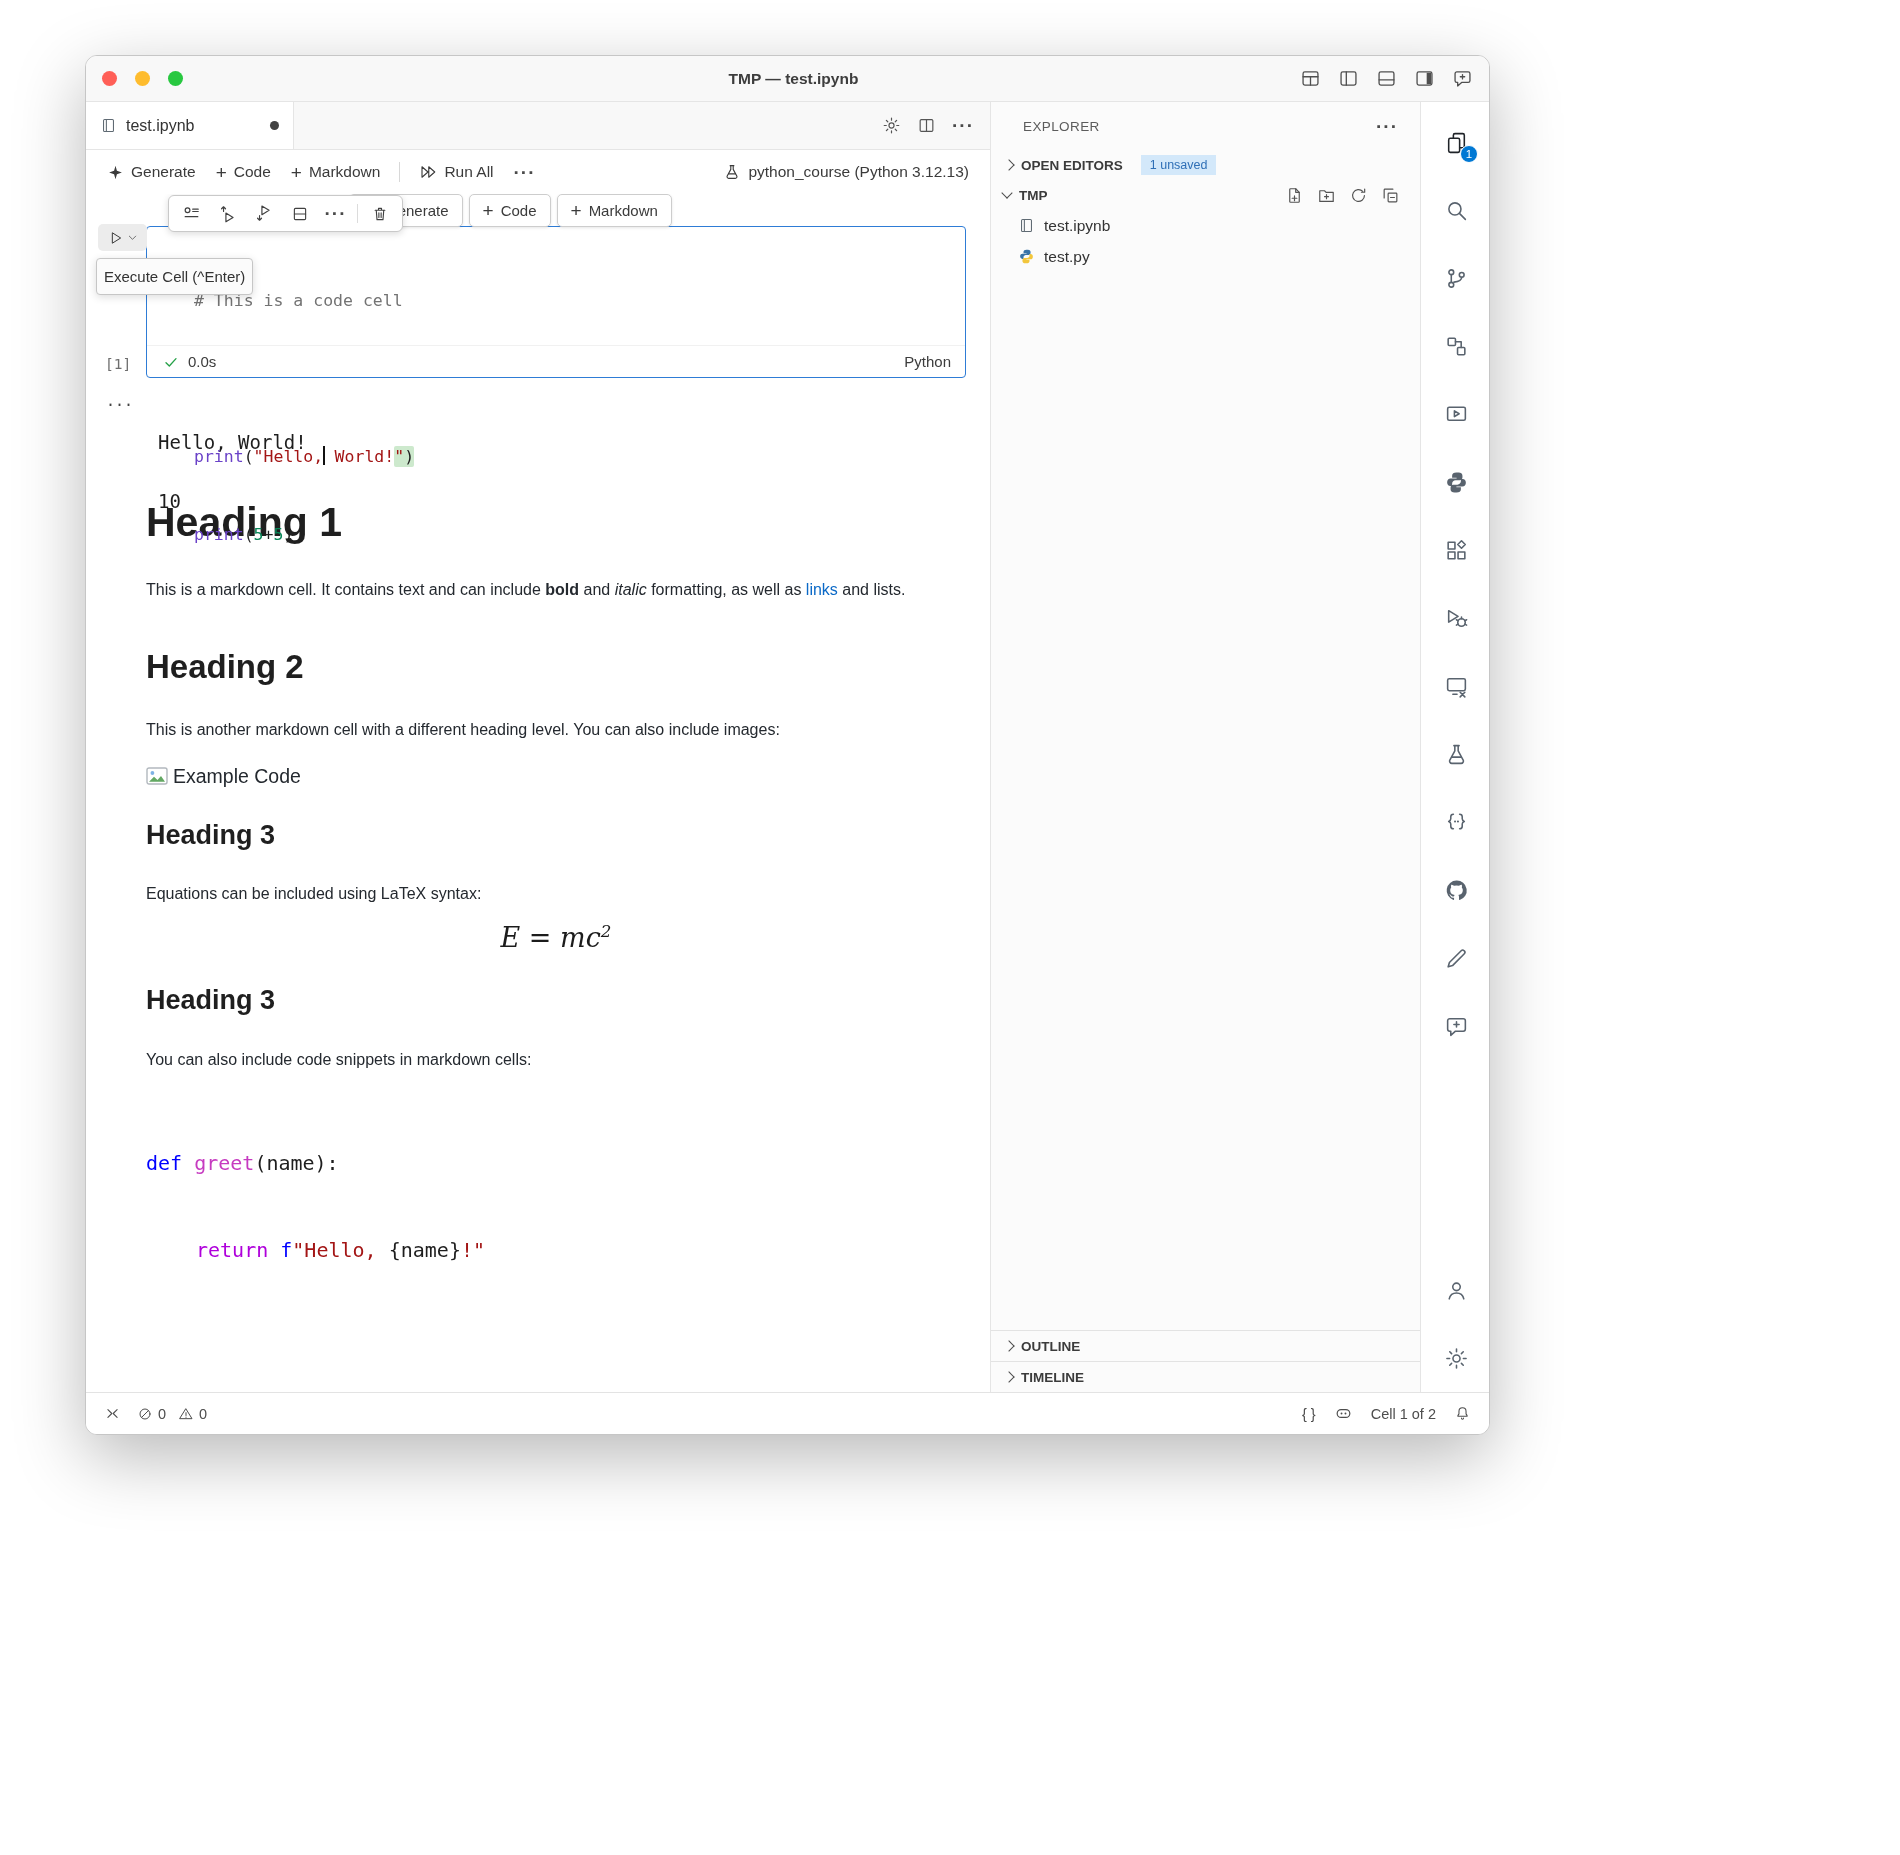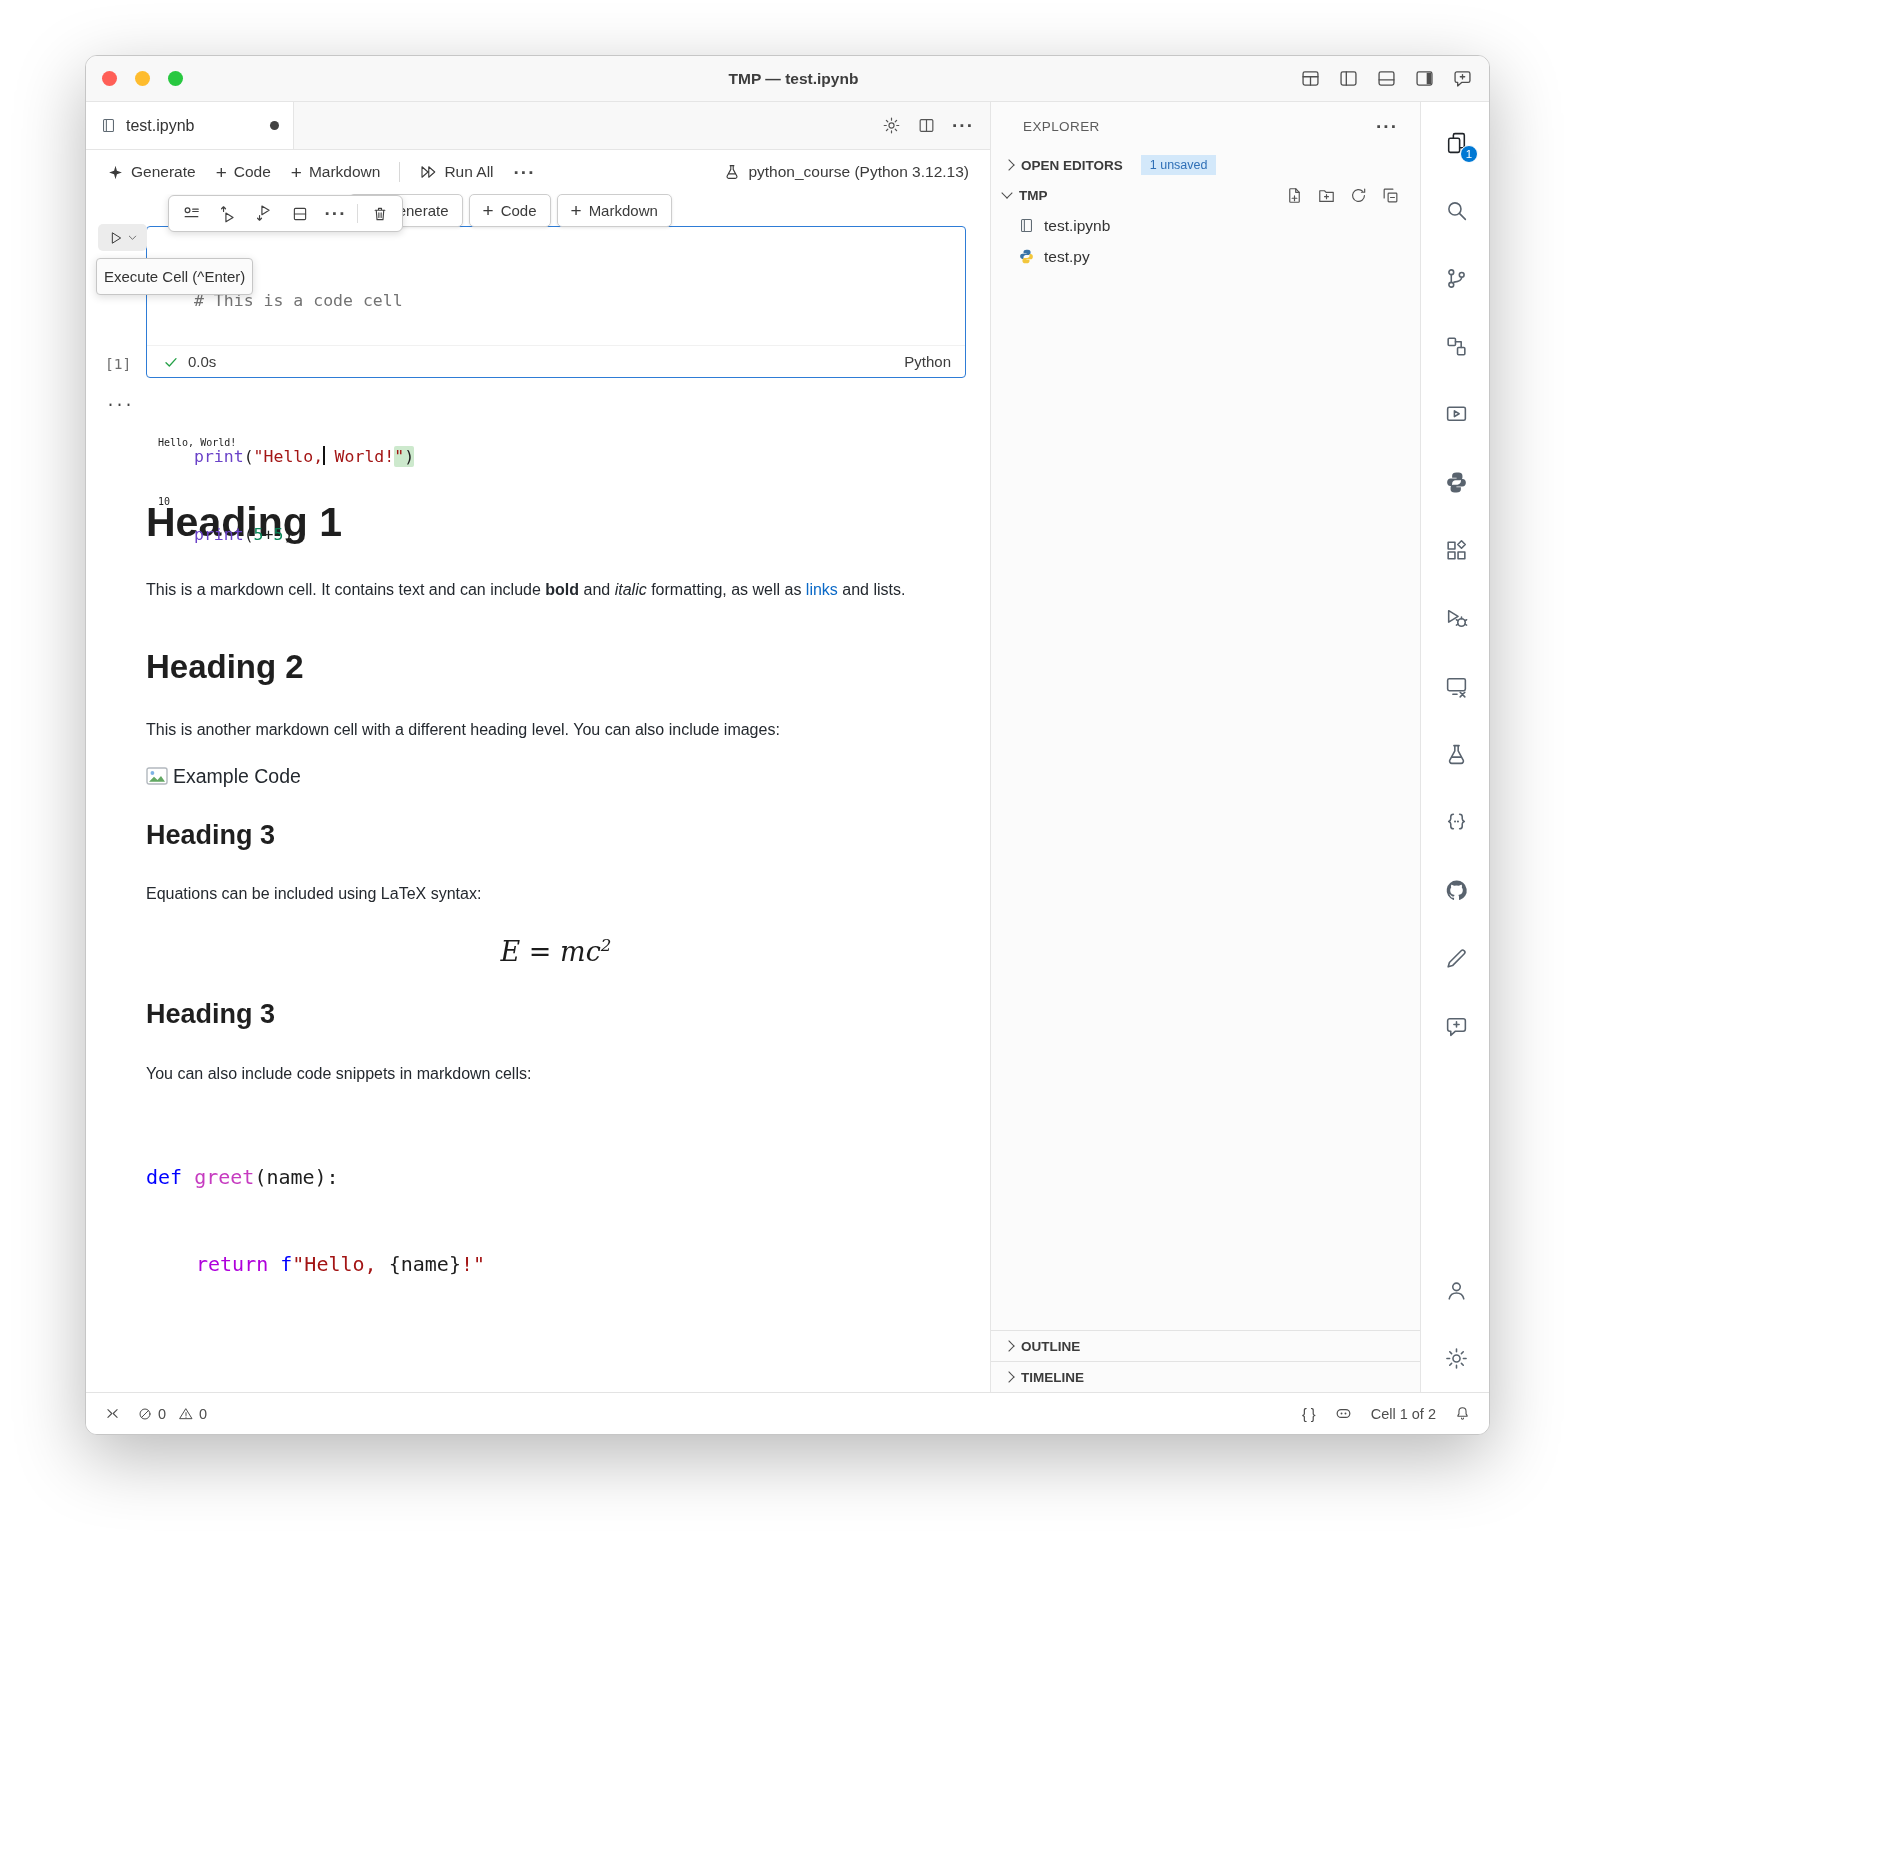--- a/index.html
+++ b/index.html
@@ -65,32 +65,32 @@
   .c-str { color:#a31515; }
   .c-num { color:#098658; }
   .hl { background:#cde9cd; border-radius:2px; padding:1px 0; }
   .cursor { display:inline-block; width:1.5px; height:19px; background:#111; vertical-align:-3px; }
   .cellfoot { position:absolute; left:0; right:0; bottom:0; height:32px; display:flex; align-items:center; gap:9px;
               padding:0 14px 0 16px; font-size:15px; color:#3c3c3c; border-top:1px solid #f1f1f1; }
   .foot-right { margin-left:auto; color:#3c3c3c; }
 
   
   .out-more { position:absolute; left:20px; top:198px; font-family:"DejaVu Sans Mono", monospace; font-size:15px; color:#444; }
-  .output { position:absolute; left:72px; top:200px; font-family:"DejaVu Sans Mono", monospace; font-size:10px; line-height:19.5px; color:#1e1e1e; white-space:pre; }
+  .output { position:absolute; left:72px; top:200px; font-family:"DejaVu Sans Mono", monospace; font-size:19px; line-height:19.5px; color:#1e1e1e; white-space:pre; }
 
   
   .md { position:absolute; left:60px; top:267px; width:820px; color:#24292f; }
   .md-h1 { font-size:41px; font-weight:600; color:#1f1f1f; margin-top:37px; line-height:1.2; }
   .md-h2 { font-size:33px; font-weight:600; color:#1f1f1f; margin-top:44px; line-height:1.2; }
   .md-h3 { font-size:27px; font-weight:600; color:#1f1f1f; margin-top:31px; line-height:1.2; }
   .md-p  { font-size:16px; line-height:27px; margin-top:29px; color:#24292f; }
   .md-p b { font-weight:700; } .md-p i { font-style:italic; }
   .md-link { color:#0b69c7; text-decoration:none; }
   .img-row { margin-top:22px; display:flex; align-items:center; gap:5px; font-size:19.5px; color:#24292f; }
-  .equation { margin-top:28px; text-align:center; font-family:"DejaVu Serif", serif; font-style:italic; font-size:27px; color:#1c1c1c; }
+  .equation { margin-top:14px; text-align:center; font-family:"DejaVu Serif", serif; font-style:italic; font-size:27px; color:#1c1c1c; }
   .equation sup { font-size:62%; }
   .mdcode { margin-top:18px; font-family:"DejaVu Sans Mono", monospace; font-size:20px; line-height:29px; color:#1e1e1e; white-space:pre; }
   .mdcode .ind { padding-left:50px; }
   .k { color:#0000ff; } .fn2 { color:#c63bc0; } .ctrl { color:#af00db; } .s { color:#a31515; }
   .sp1 { margin-right:1ch; }
 
   
   .sidebar { width:430px; flex:0 0 430px; background:#fbfbfb; border-right:1px solid #e5e5e5; display:flex; flex-direction:column; }
   .sb-header { height:48px; flex:0 0 48px; display:flex; align-items:center; padding:0 22px 0 32px; font-size:13.5px; color:#5c5c5c; letter-spacing:.4px; }
   .sb-header .ell { margin-left:auto; }

